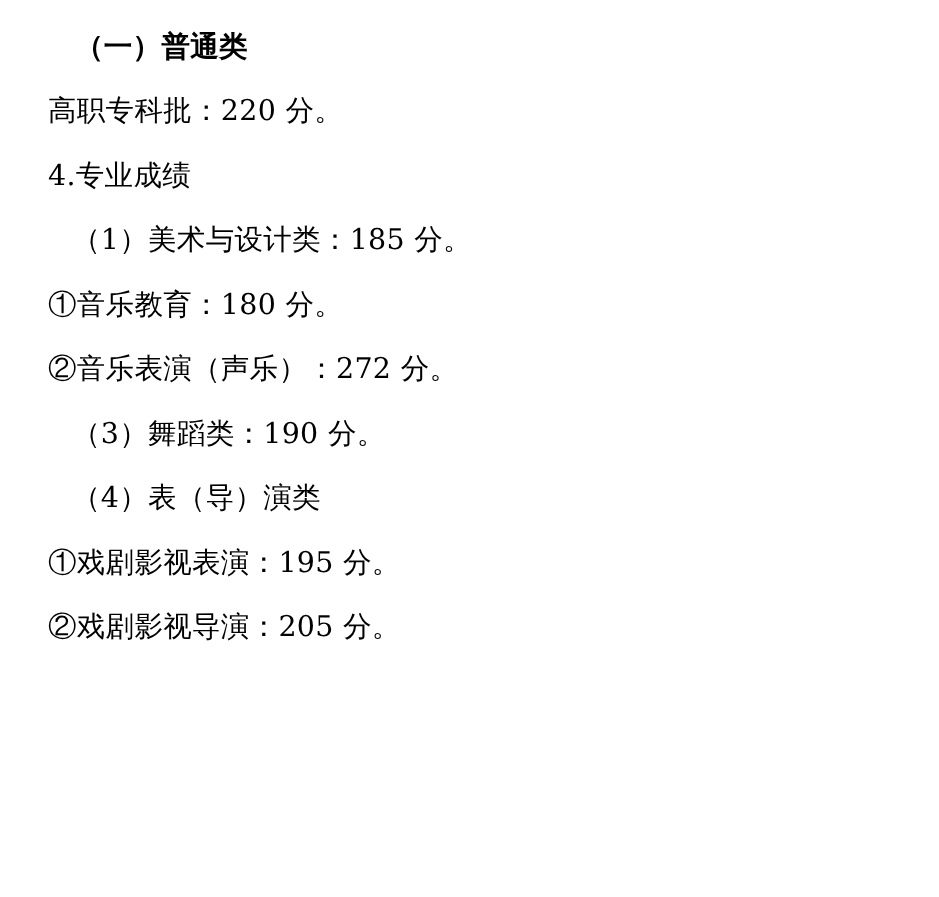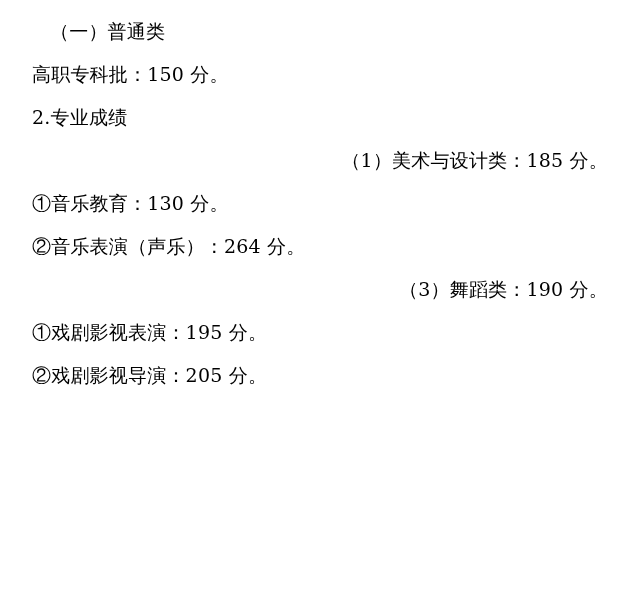--- a/index.html
+++ b/index.html
@@ -20,42 +20,42 @@
     box-sizing: border-box;
     padding: 10px 18px 0 18px;
   }
   .line {
     font-size: 19px;
     line-height: 43px;
     white-space: nowrap;
     letter-spacing: 0.2px;
   }
   .line.heading {
-    font-weight: normal;
+    font-weight: bold;
     padding-left: 32px;
   }
   .line.indent-1 {
     padding-left: 14px;
   }
   .line.indent-2 {
     padding-left: 30px;
-    text-align: right;
   }
   .line.flush {
     padding-left: 14px;
   }
 </style>
 </head>
 <body>
 
 <div class="page">
 
   <div class="line heading">（一）普通类</div>
-  <div class="line flush">高职专科批：150 分。</div>
-  <div class="line flush">2.专业成绩</div>
+  <div class="line flush">高职专科批：220 分。</div>
+  <div class="line flush">4.专业成绩</div>
   <div class="line indent-2">（1）美术与设计类：185 分。</div>
-  <div class="line indent-1">①音乐教育：130 分。</div>
-  <div class="line indent-1">②音乐表演（声乐）：264 分。</div>
+  <div class="line indent-1">①音乐教育：180 分。</div>
+  <div class="line indent-1">②音乐表演（声乐）：272 分。</div>
   <div class="line indent-2">（3）舞蹈类：190 分。</div>
+  <div class="line indent-2">（4）表（导）演类</div>
   <div class="line indent-1">①戏剧影视表演：195 分。</div>
   <div class="line indent-1">②戏剧影视导演：205 分。</div>
 
 </div>
 
 </body></html>

